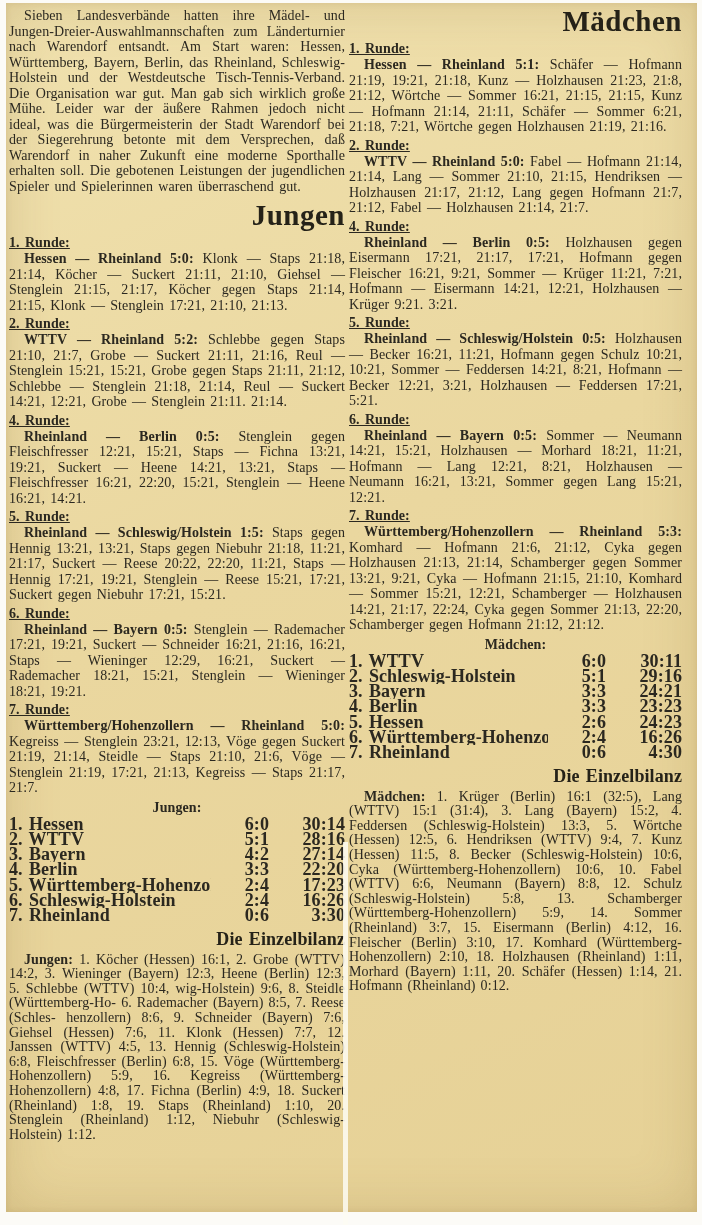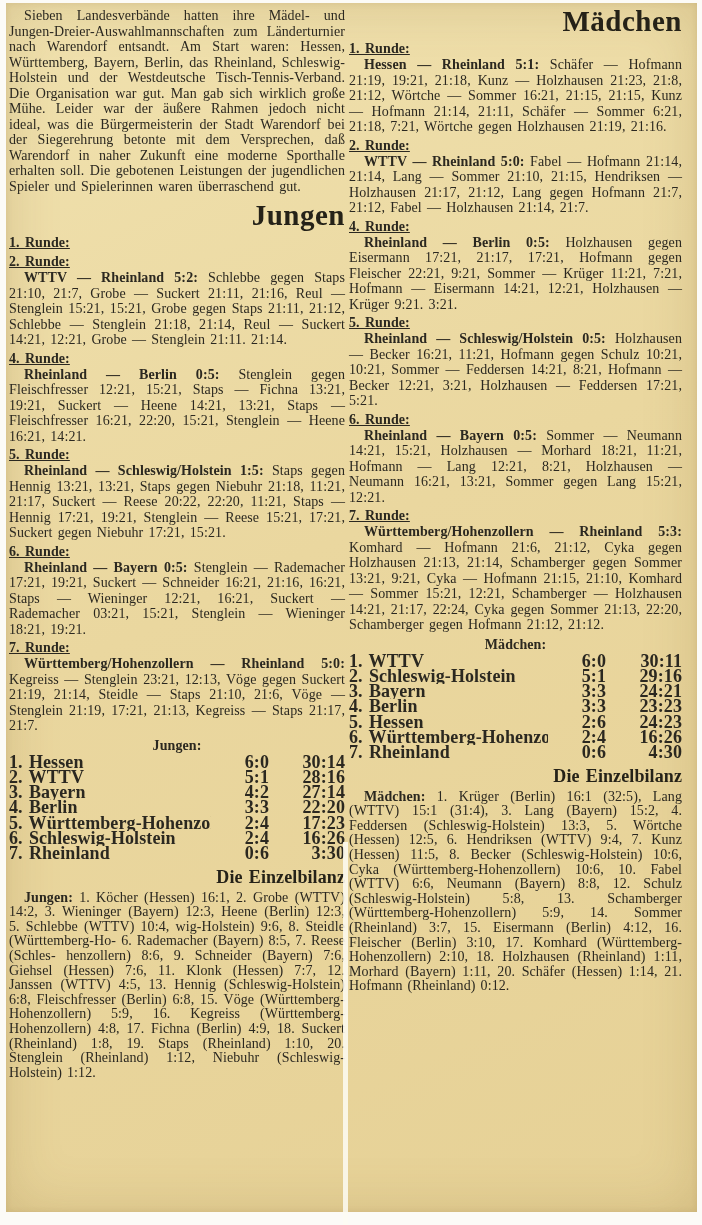--- a/index.html
+++ b/index.html
@@ -51,32 +51,33 @@
 
 <div class="paper">
   <div class="cols">
 
     <div class="col body-text">
       <p class="intro">Sieben Landesverbände hatten ihre Mädel- und Jungen-Dreier-Auswahlmannschaften zum Länderturnier nach Warendorf entsandt. Am Start waren: Hessen, Württemberg, Bayern, Berlin, das Rheinland, Schleswig-Holstein und der Westdeutsche Tisch-Tennis-Verband. Die Organisation war gut. Man gab sich wirklich große Mühe. Leider war der äußere Rahmen jedoch nicht ideal, was die Bürgermeisterin der Stadt Warendorf bei der Siegerehrung betonte mit dem Versprechen, daß Warendorf in naher Zukunft eine moderne Sporthalle erhalten soll. Die gebotenen Leistungen der jugendlichen Spieler und Spielerinnen waren überraschend gut.</p>
 
       <h1 class="big-title jungen">Jungen</h1>
 
       <h4 class="round-label">1. Runde:</h4>
+      <p class="round-p"><b class="lead">Hessen — Rheinland 5:0:</b> <span>Klonk — Staps 21:18, 21:14, Köcher — Suckert 21:11, 21:10, Giehsel — Stenglein 21:15, 21:17, Köcher gegen Staps 21:14, 21:15, Klonk — Stenglein 17:21, 21:10, 21:13.</span></p>
 
       <h4 class="round-label">2. Runde:</h4>
       <p class="round-p"><b class="lead">WTTV — Rheinland 5:2:</b> <span>Schlebbe gegen Staps 21:10, 21:7, Grobe — Suckert 21:11, 21:16, Reul — Stenglein 15:21, 15:21, Grobe gegen Staps 21:11, 21:12, Schlebbe — Stenglein 21:18, 21:14, Reul — Suckert 14:21, 12:21, Grobe — Stenglein 21:11. 21:14.</span></p>
 
       <h4 class="round-label">4. Runde:</h4>
       <p class="round-p"><b class="lead">Rheinland — Berlin 0:5:</b> <span>Stenglein gegen Fleischfresser 12:21, 15:21, Staps — Fichna 13:21, 19:21, Suckert — Heene 14:21, 13:21, Staps — Fleischfresser 16:21, 22:20, 15:21, Stenglein — Heene 16:21, 14:21.</span></p>
 
       <h4 class="round-label">5. Runde:</h4>
       <p class="round-p"><b class="lead">Rheinland — Schleswig/Holstein 1:5:</b> <span>Staps gegen Hennig 13:21, 13:21, Staps gegen Niebuhr 21:18, 11:21, 21:17, Suckert — Reese 20:22, 22:20, 11:21, Staps — Hennig 17:21, 19:21, Stenglein — Reese 15:21, 17:21, Suckert gegen Niebuhr 17:21, 15:21.</span></p>
 
       <h4 class="round-label">6. Runde:</h4>
-      <p class="round-p"><b class="lead">Rheinland — Bayern 0:5:</b> <span>Stenglein — Rademacher 17:21, 19:21, Suckert — Schneider 16:21, 21:16, 16:21, Staps — Wieninger 12:21, 16:21, Suckert — Rademacher 03:21, 15:21, Stenglein — Wieninger 18:21, 19:21.</span></p>
+      <p class="round-p"><b class="lead">Rheinland — Bayern 0:5:</b> <span>Stenglein — Rademacher 17:21, 19:21, Suckert — Schneider 16:21, 21:16, 16:21, Staps — Wieninger 12:29, 16:21, Suckert — Rademacher 18:21, 15:21, Stenglein — Wieninger 18:21, 19:21.</span></p>
 
       <h4 class="round-label">7. Runde:</h4>
       <p class="round-p"><b class="lead">Württemberg/Hohenzollern — Rheinland 5:0:</b> <span>Kegreiss — Stenglein 23:21, 12:13, Vöge gegen Suckert 21:19, 21:14, Steidle — Staps 21:10, 21:6, Vöge — Stenglein 21:19, 17:21, 21:13, Kegreiss — Staps 21:17, 21:7.</span></p>
 
       <h3 class="table-title">Jungen:</h3>
       <div class="standings">
         <div class="srow">
             <span class="team">1. Hessen</span>
             <span class="games">6:0</span>
             <span class="sets">30:14</span>
@@ -120,21 +121,21 @@
     <div class="col right body-text">
       <h1 class="big-title maedchen">Mädchen</h1>
 
       <h4 class="round-label">1. Runde:</h4>
       <p class="round-p"><b class="lead">Hessen — Rheinland 5:1:</b> <span>Schäfer — Hofmann 21:19, 19:21, 21:18, Kunz — Holzhausen 21:23, 21:8, 21:12, Wörtche — Sommer 16:21, 21:15, 21:15, Kunz — Hofmann 21:14, 21:11, Schäfer — Sommer 6:21, 21:18, 7:21, Wörtche gegen Holzhausen 21:19, 21:16.</span></p>
 
       <h4 class="round-label">2. Runde:</h4>
       <p class="round-p"><b class="lead">WTTV — Rheinland 5:0:</b> <span>Fabel — Hofmann 21:14, 21:14, Lang — Sommer 21:10, 21:15, Hendriksen — Holzhausen 21:17, 21:12, Lang gegen Hofmann 21:7, 21:12, Fabel — Holzhausen 21:14, 21:7.</span></p>
 
       <h4 class="round-label">4. Runde:</h4>
-      <p class="round-p"><b class="lead">Rheinland — Berlin 0:5:</b> <span>Holzhausen gegen Eisermann 17:21, 21:17, 17:21, Hofmann gegen Fleischer 22:21, 9:21, Sommer — Krüger 11:21, 7:21, Hofmann — Eisermann 14:21, 12:21, Holzhausen — Krüger 9:21. 3:21.</span></p>
+      <p class="round-p"><b class="lead">Rheinland — Berlin 0:5:</b> <span>Holzhausen gegen Eisermann 17:21, 21:17, 17:21, Hofmann gegen Fleischer 16:21, 9:21, Sommer — Krüger 11:21, 7:21, Hofmann — Eisermann 14:21, 12:21, Holzhausen — Krüger 9:21. 3:21.</span></p>
 
       <h4 class="round-label">5. Runde:</h4>
       <p class="round-p"><b class="lead">Rheinland — Schleswig/Holstein 0:5:</b> <span>Holzhausen — Becker 16:21, 11:21, Hofmann gegen Schulz 10:21, 10:21, Sommer — Feddersen 14:21, 8:21, Hofmann — Becker 12:21, 3:21, Holzhausen — Feddersen 17:21, 5:21.</span></p>
 
       <h4 class="round-label">6. Runde:</h4>
       <p class="round-p"><b class="lead">Rheinland — Bayern 0:5:</b> <span>Sommer — Neumann 14:21, 15:21, Holzhausen — Morhard 18:21, 11:21, Hofmann — Lang 12:21, 8:21, Holzhausen — Neumann 16:21, 13:21, Sommer gegen Lang 15:21, 12:21.</span></p>
 
       <h4 class="round-label">7. Runde:</h4>
       <p class="round-p"><b class="lead">Württemberg/Hohenzollern — Rheinland 5:3:</b> <span>Komhard — Hofmann 21:6, 21:12, Cyka gegen Holzhausen 21:13, 21:14, Schamberger gegen Sommer 13:21, 9:21, Cyka — Hofmann 21:15, 21:10, Komhard — Sommer 15:21, 12:21, Schamberger — Holzhausen 14:21, 21:17, 22:24, Cyka gegen Sommer 21:13, 22:20, Schamberger gegen Hofmann 21:12, 21:12.</span></p>
 

